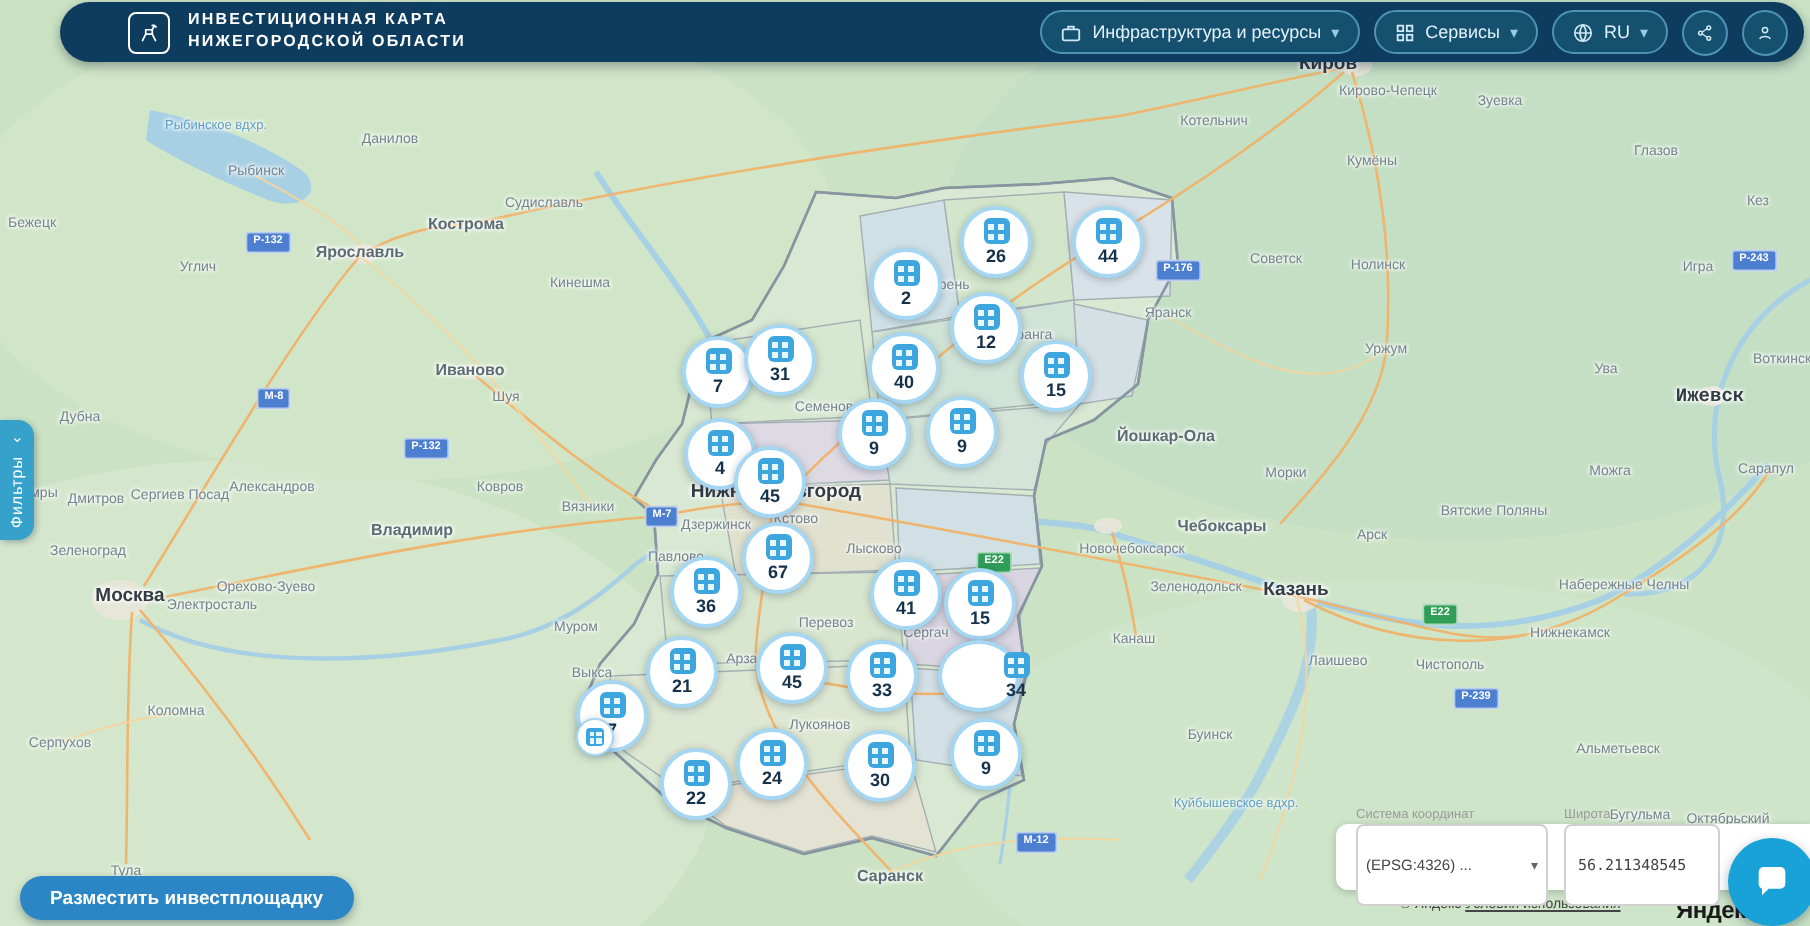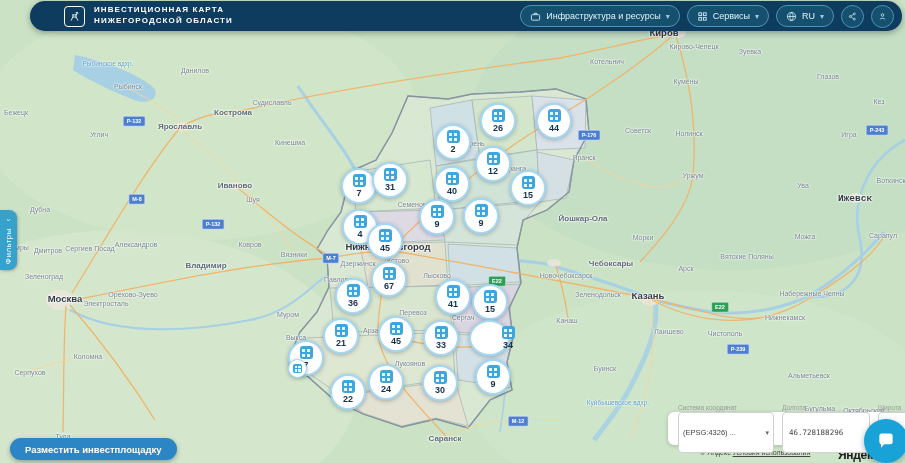--- a/index.html
+++ b/index.html
@@ -586,26 +586,20 @@
 
   <div id="coords-panel">
     <div class="cp-field">
       <span class="cp-label">Система координат</span>
       <div class="cp-box" style="width:86px;justify-content:space-between;">
         <span>(EPSG:4326) ...</span>
         <span class="cp-chev">▾</span>
       </div>
     </div>
     <div class="cp-field">
-      <span class="cp-label">Долгота</span>
-      <div class="cp-box" style="width:78px;">
-        <input value="46.728188296" style="">
-      </div>
-    </div>
-    <div class="cp-field">
       <span class="cp-label">Широта</span>
       <div class="cp-box" style="width:68px;">
         <input style="width: 60px;" value="56.211348545">
       </div>
     </div>
   </div>
 
   <div id="attribution">
     <span>© Яндекс</span>
     <a>Условия использования</a>

